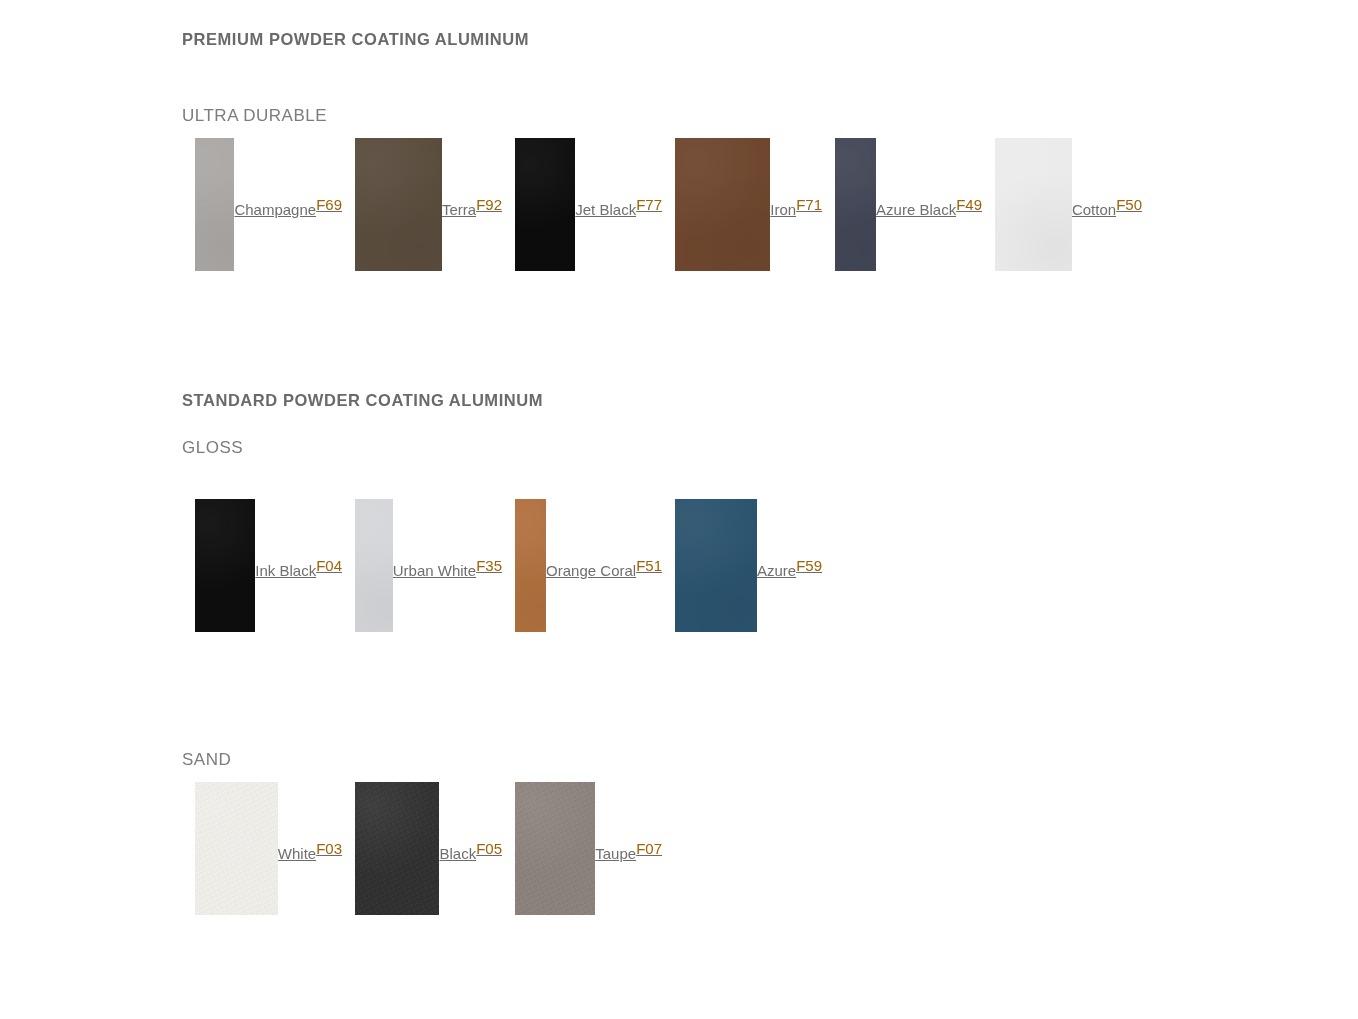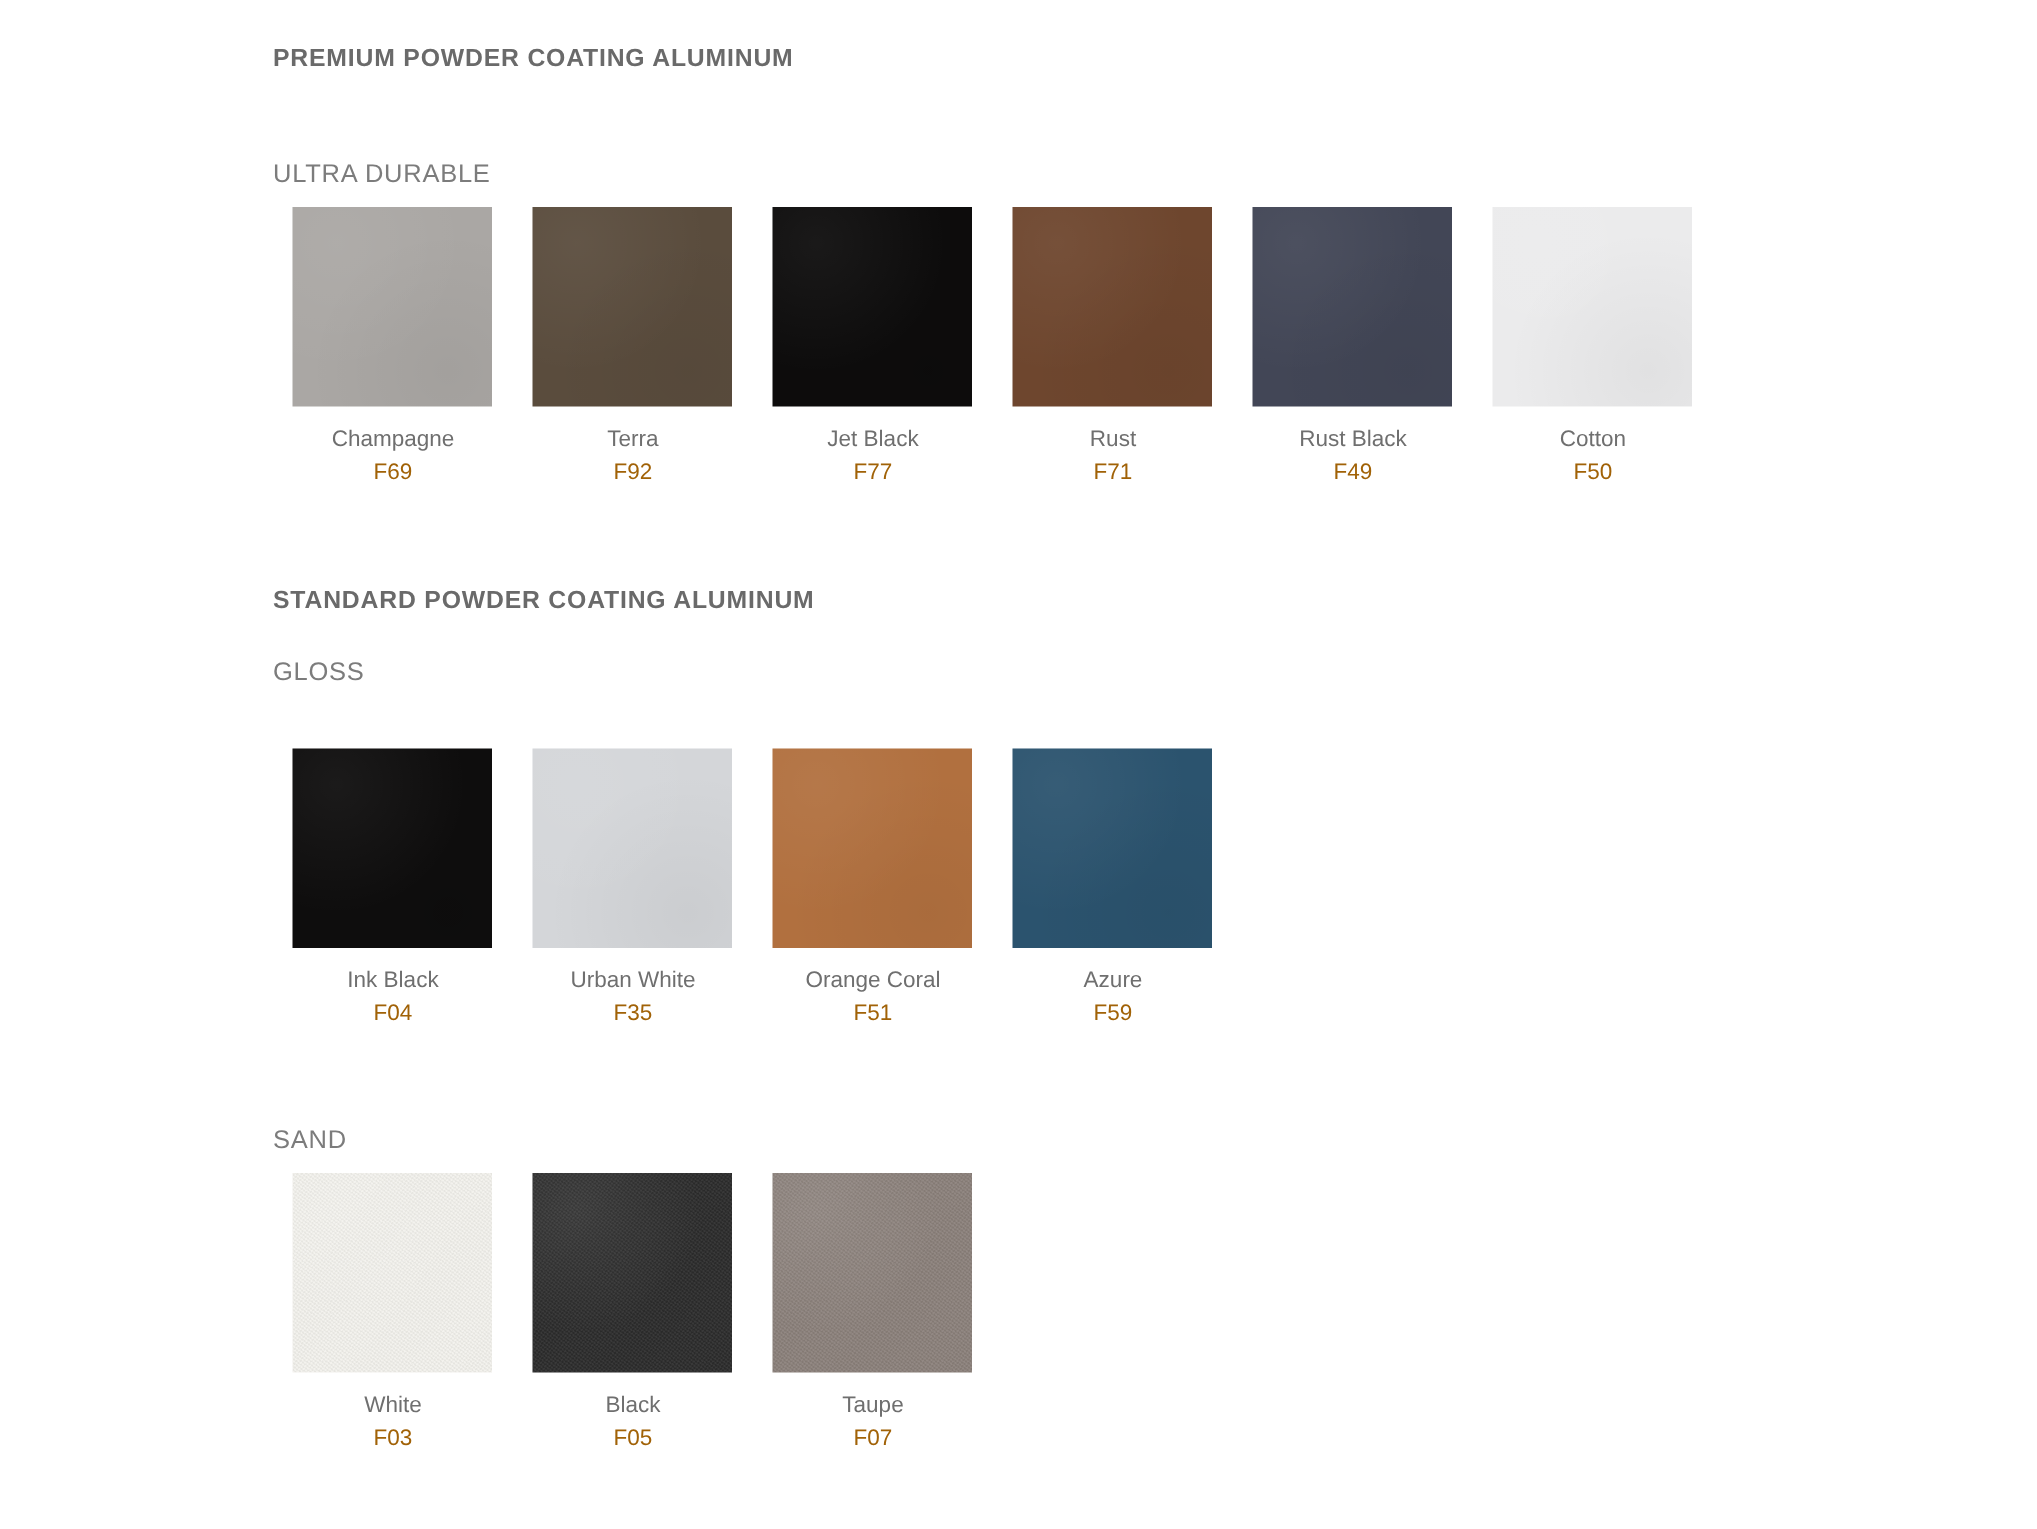--- a/index.html
+++ b/index.html
@@ -47,22 +47,23 @@
   
   .swatch-row {
     display: flex;
     flex-direction: row;
     align-items: flex-start;
   }
   .swatch-cell {
     width: 160px;
     flex: 0 0 160px;
     display: flex;
-    flex-direction: column;
+    flex-direction: row;
     align-items: center;
+    text-decoration: underline;
   }
   .swatch-chip {
     width: 133px;
     height: 133px;
     margin-left: 0;
     align-self: flex-start;
     margin-left: 13px;
     position: relative;
     overflow: hidden;
   }
@@ -129,26 +130,26 @@
         <div class="swatch-label">Terra</div>
         <div class="swatch-code">F92</div>
       </div>
       <div class="swatch-cell">
         <div class="swatch-chip" style="background: rgb(13, 12, 12);"></div>
         <div class="swatch-label">Jet Black</div>
         <div class="swatch-code">F77</div>
       </div>
       <div class="swatch-cell">
         <div class="swatch-chip" style="background: rgb(110, 70, 46);"></div>
-        <div class="swatch-label">Rust</div>
+        <div class="swatch-label">Iron</div>
         <div class="swatch-code">F71</div>
       </div>
       <div class="swatch-cell">
         <div class="swatch-chip" style="background: rgb(66, 70, 86);"></div>
-        <div class="swatch-label">Rust Black</div>
+        <div class="swatch-label">Azure Black</div>
         <div class="swatch-code">F49</div>
       </div>
       <div class="swatch-cell">
         <div class="swatch-chip" style="background: rgb(235, 235, 236);"></div>
         <div class="swatch-label">Cotton</div>
         <div class="swatch-code">F50</div>
       </div>
     </div>
 
   <h2 class="section-title" id="standard-title">STANDARD POWDER COATING ALUMINUM</h2>

